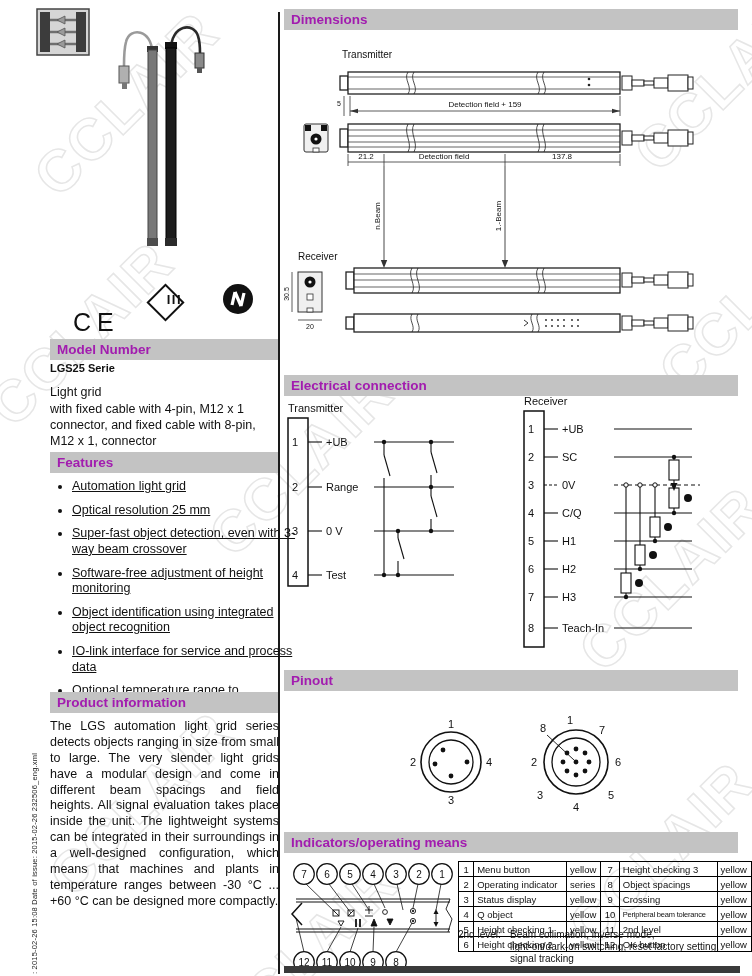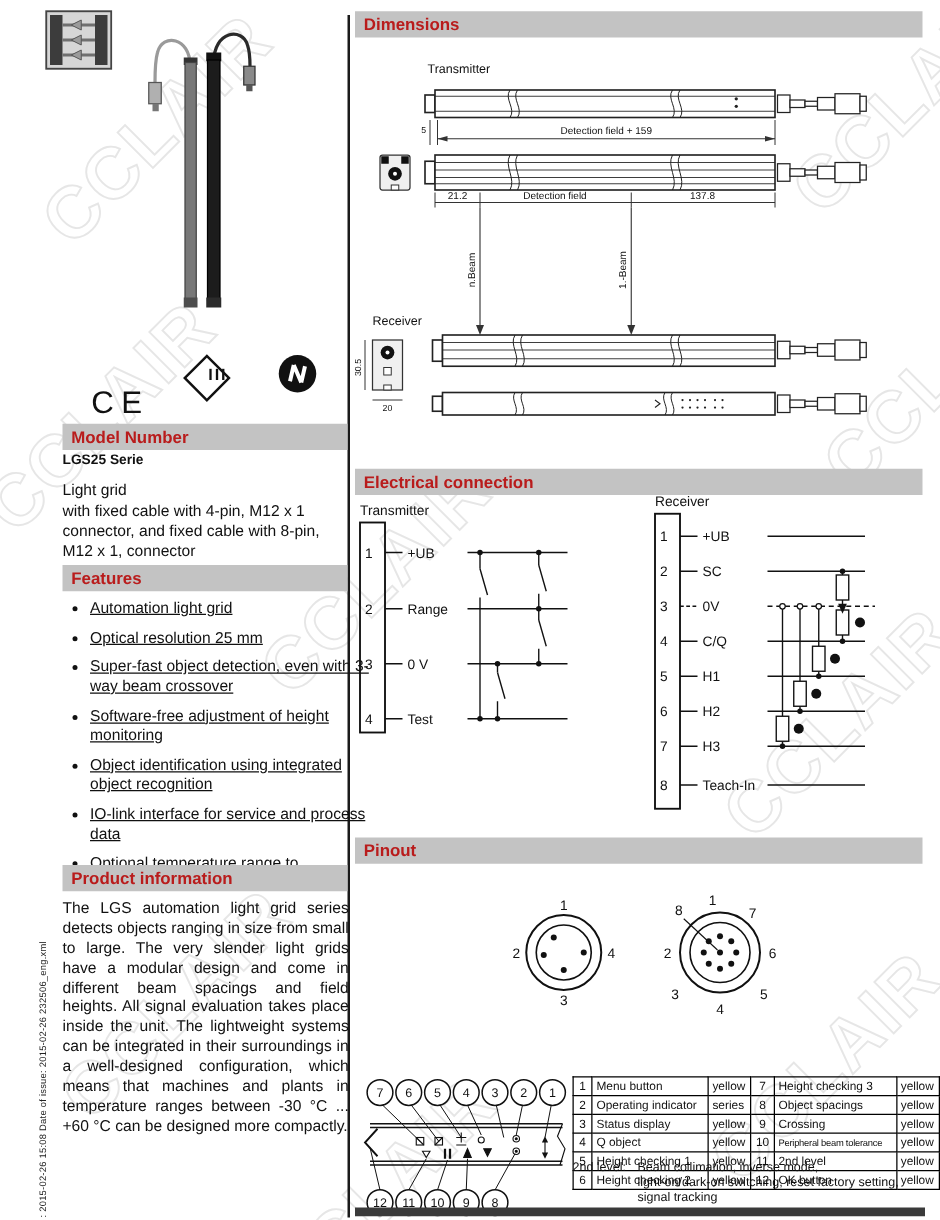--- a/index.html
+++ b/index.html
@@ -4,21 +4,21 @@
 <style>
   html,body{margin:0;padding:0;background:#888;}
   .page{position:relative;width:752px;height:976px;background:#fff;overflow:hidden;
         font-family:"Liberation Sans",sans-serif;color:#111;}
   .abs{position:absolute;}
   
   .wm{position:absolute;font-size:58px;font-weight:bold;letter-spacing:2px;
       transform:rotate(-45deg);color:transparent;-webkit-text-stroke:1.5px #e6e6e6;
       pointer-events:none;white-space:nowrap;}
   
-  .sec{background:#c3c3c3;font-weight:bold;font-size:13.5px;padding:3px 7px;color:#b91c1c;}
+  .sec{background:#c3c3c3;font-weight:bold;font-size:13.5px;padding:3px 7px;color:#a21caf;}
   .w-left{width:214px;}
   .w-right{width:440px;}
   .divider{position:absolute;left:278px;top:12px;width:2px;height:962px;background:#1a1a1a;}
   .bold{font-weight:bold;}
   .body-txt{font-size:12.5px;line-height:1.27;}
   .pre{white-space:pre-line;}
   .just{text-align:justify;}
   ul.features{margin:0;padding:0 0 0 16px;width:224px;text-decoration:underline;}
   ul.features li{font-size:12.5px;line-height:1.25;margin-bottom:8px;}
   .side-text{position:absolute;left:30px;top:974px;transform:rotate(-90deg);
@@ -422,20 +422,21 @@
         <text x="256" y="101">3</text>
         <text x="292" y="113">4</text>
         <text x="327" y="101">5</text>
         <text x="334" y="68">6</text>
         <text x="318" y="36">7</text>
         <text x="259" y="34">8</text>
       </g>
     </g>
   </svg>
 
+  <div class="abs sec w-right" style="left:284px;top:832px">Indicators/operating means</div>
 
   <svg class="abs" style="left:286px;top:861px" width="172" height="114" viewBox="0 0 172 114">
     <g stroke="#111" stroke-width="0.8">
       <line x1="20" y1="23" x2="50" y2="52"></line>
         <line x1="43" y1="23" x2="65" y2="52"></line>
         <line x1="66" y1="23" x2="83" y2="49"></line>
       <line x1="88" y1="23" x2="99" y2="47"></line>
         <line x1="111" y1="23" x2="117" y2="49"></line>
         <line x1="132" y1="23" x2="127" y2="47"></line>
       <line x1="155" y1="23" x2="150" y2="49"></line>

